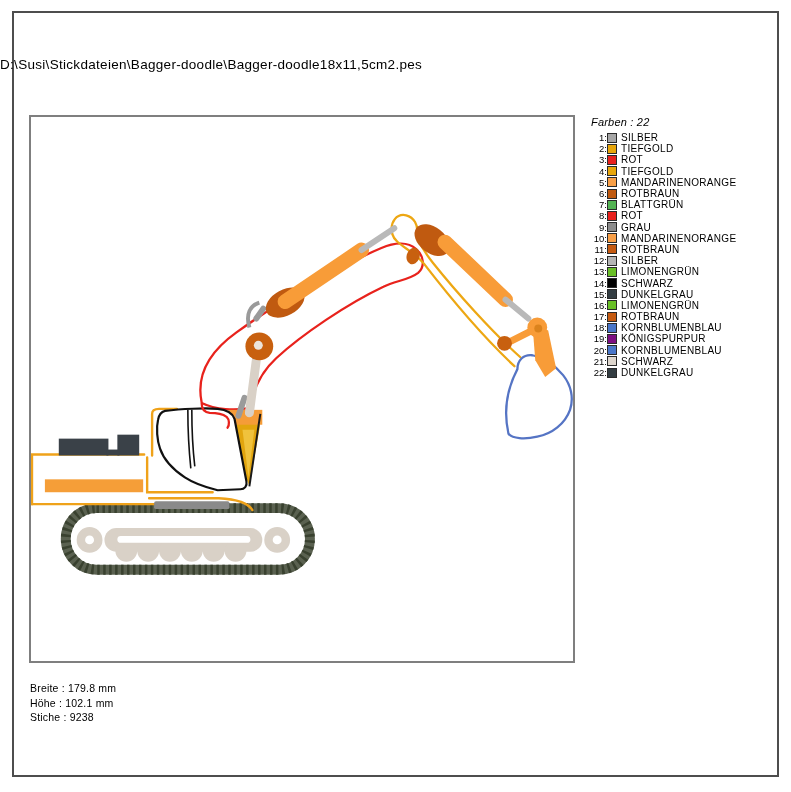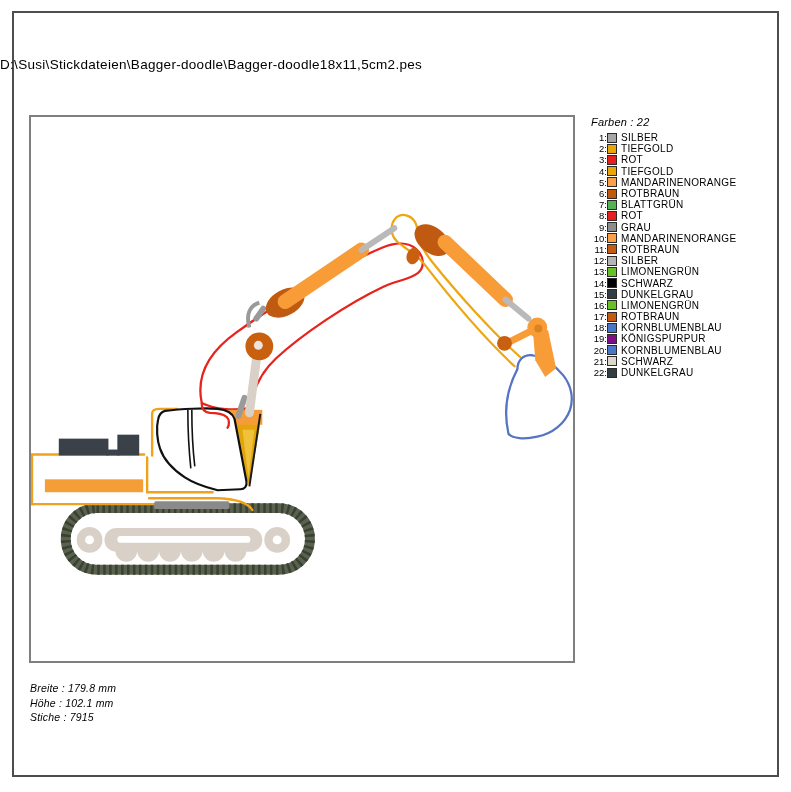--- a/index.html
+++ b/index.html
@@ -13,21 +13,21 @@
                 border:2px solid #7f7f7f;box-sizing:border-box;background:#fff;}
   .design-frame svg{display:block;width:100%;height:100%;}
   .legend{position:absolute;left:591px;top:116px;width:188px;}
   .legend-title{font-size:11px;margin-bottom:4px;letter-spacing:0.2px;font-style:italic;}
   .legend-row{display:flex;align-items:center;height:11.2px;}
   .legend-idx{width:16px;text-align:right;font-size:9.5px;flex:none;}
   .legend-swatch{width:10px;height:10px;border:1px solid #2a2a2a;box-sizing:border-box;
                  flex:none;margin-right:4px;}
   .legend-label{font-size:10px;letter-spacing:0.3px;white-space:nowrap;}
   .stats{position:absolute;left:30px;top:681px;font-size:10.5px;line-height:14.5px;
-         letter-spacing:0.2px;font-style:italic;}
+         letter-spacing:0.2px;}
 </style>
 </head>
 <body>
 
 <div class="outer-box"></div>
 
 <div class="doc-title">D:\Susi\Stickdateien\Bagger-doodle\Bagger-doodle18x11,5cm2.pes</div>
 
 <div class="design-frame">
   <svg viewBox="29 115 546 548" xmlns="http://www.w3.org/2000/svg">
@@ -263,14 +263,14 @@
     <span class="legend-idx">22:</span>
     <span class="legend-swatch" style="background: rgb(51, 61, 66);"></span>
     <span class="legend-label">DUNKELGRAU</span>
   </div>
 </div>
 </div>
 
 <div class="stats">
   <div>Breite : 179.8 mm</div>
   <div>Höhe : 102.1 mm</div>
-  <div>Stiche : 7915</div>
+  <div>Stiche : 9238</div>
 </div>
 
 </body></html>

